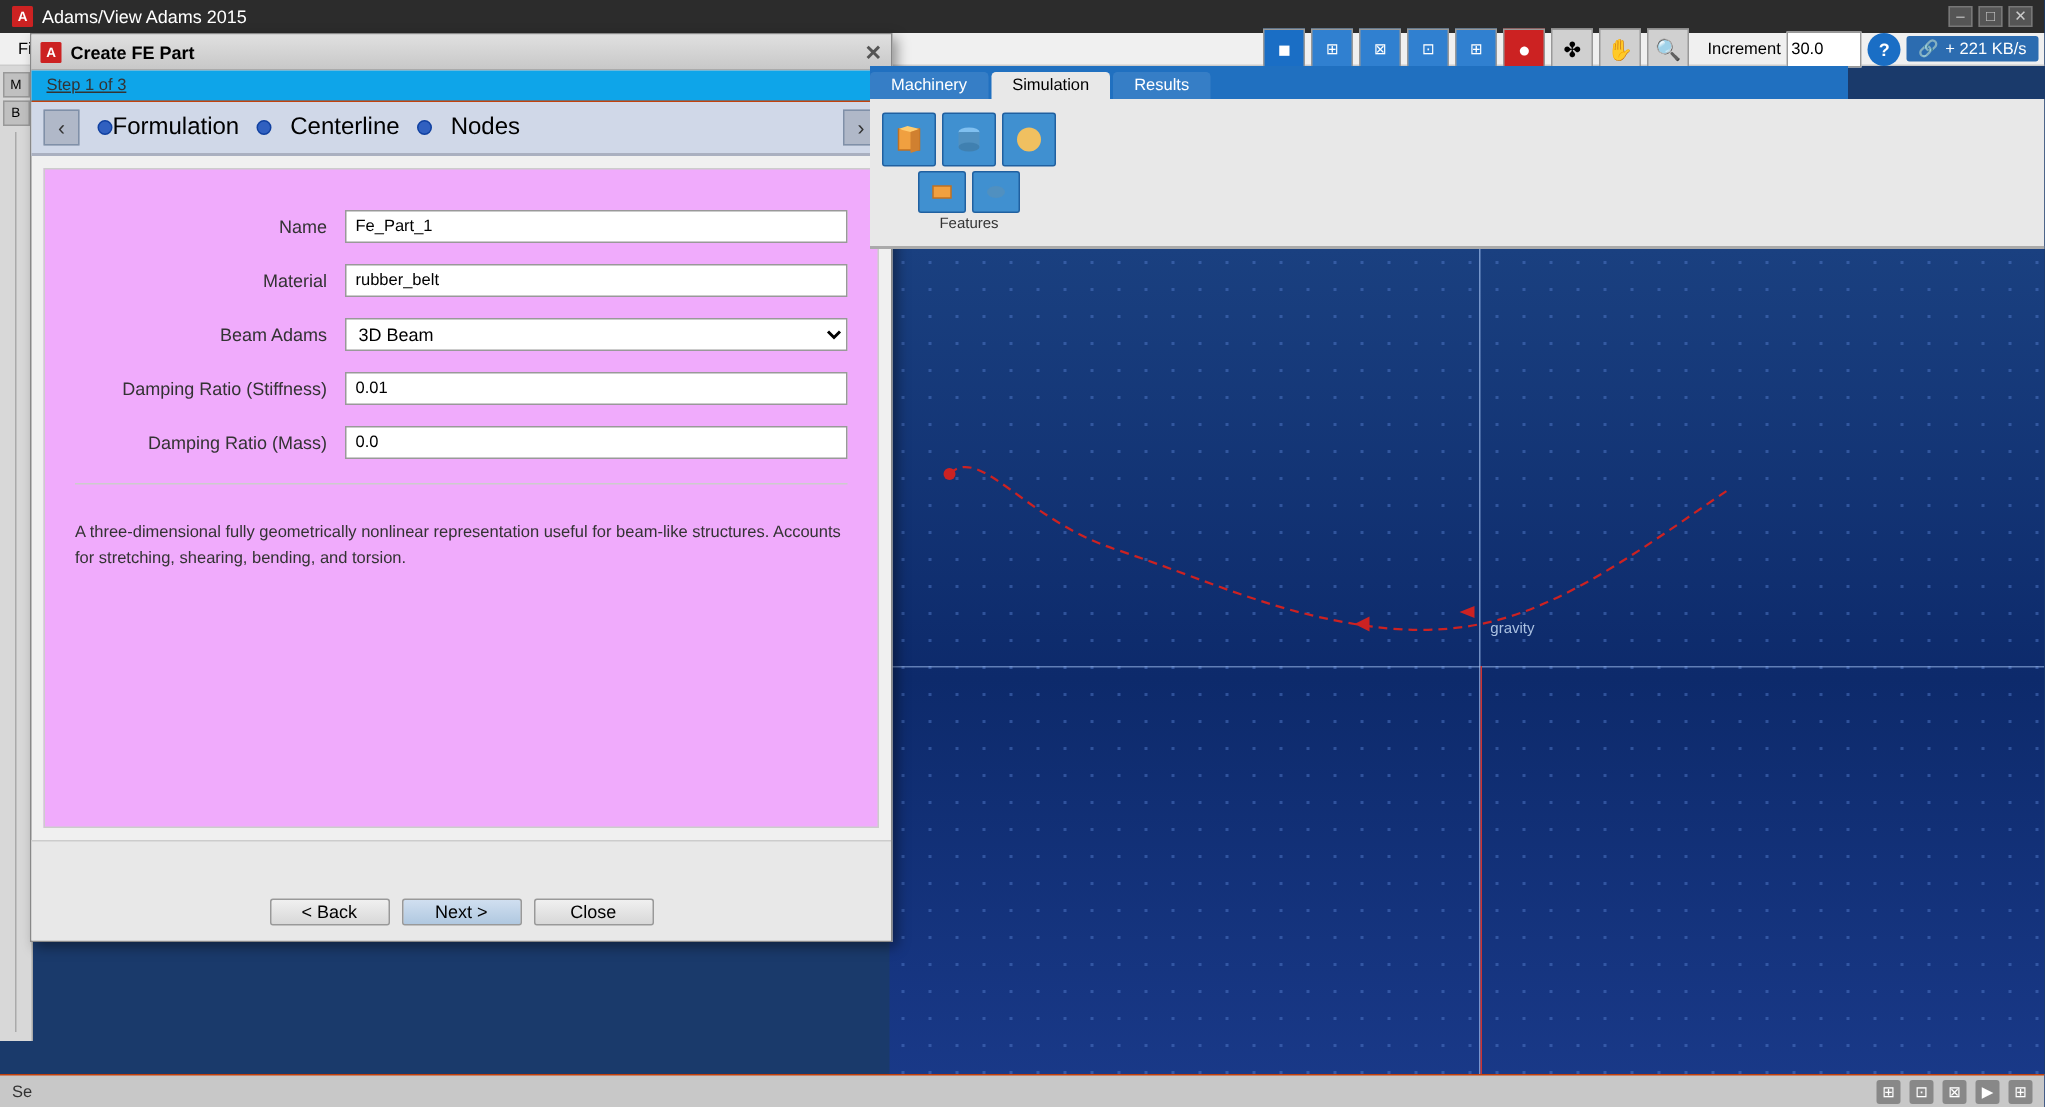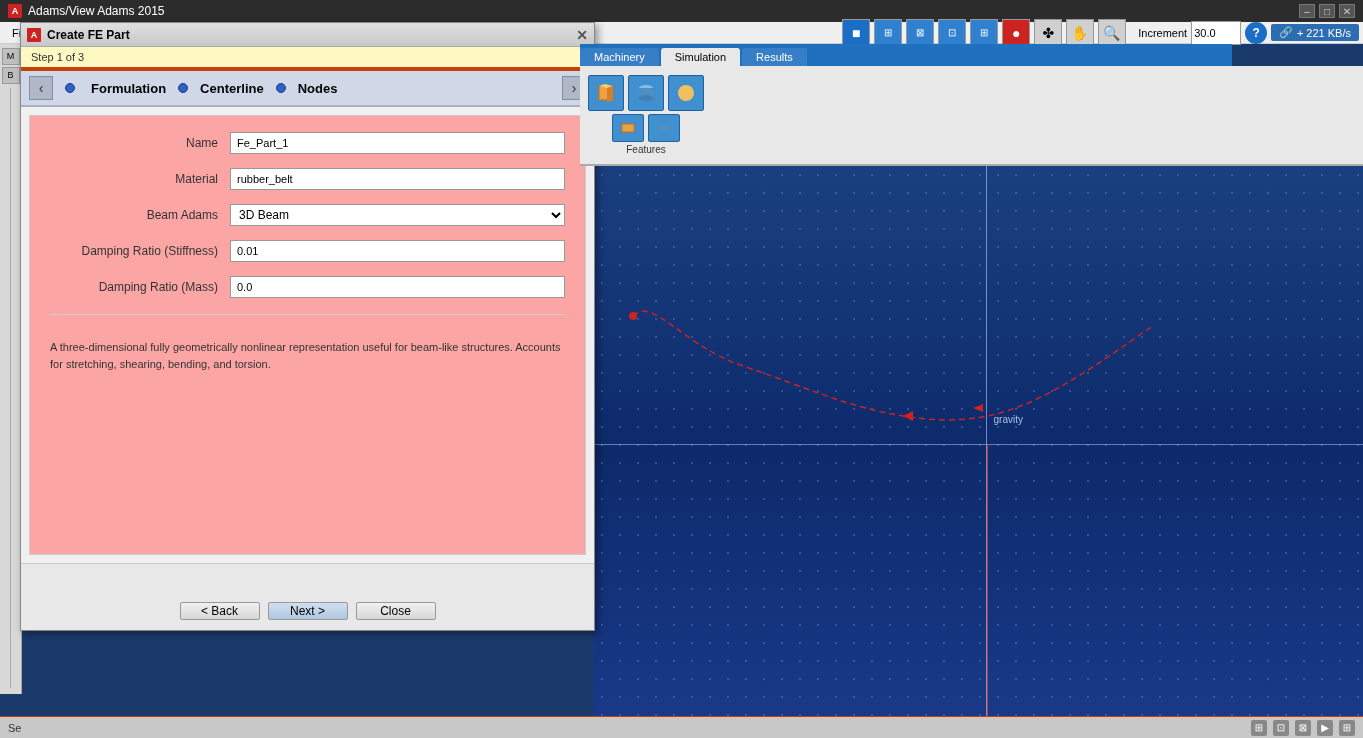--- a/index.html
+++ b/index.html
@@ -207,25 +207,26 @@
     }
     .dialog-close {
       margin-left: auto;
       cursor: pointer;
       font-size: 14px;
       color: #555;
     }
 
     
     .step-header {
-      background: #fef9c3;
+      background: #0ea5e9;
       padding: 4px 10px;
       font-size: 11px;
       color: #333;
-      border-bottom: 4px solid #c2410c;
+      border-bottom: 1px solid #c2410c;
+      text-decoration: underline;
     }
 
     
     .wizard-nav {
       background: #d0d8e8;
       height: 36px;
       display: flex;
       align-items: center;
       padding: 0 8px;
       border-bottom: 2px solid #aab0c0;
@@ -234,38 +235,38 @@
       width: 24px; height: 24px;
       background: #b0b8c8;
       border: 1px solid #8090a8;
       cursor: pointer;
       display: flex; align-items: center; justify-content: center;
       font-size: 14px; color: #333;
     }
     .nav-step {
       display: flex;
       align-items: center;
-      gap: 16px;
+      gap: 0;
       margin: 0 12px;
-      font-size: 13px;
-      font-weight: bold;
+      font-size: 16px;
+      font-weight: normal;
     }
     .nav-dot {
       width: 10px; height: 10px;
       border-radius: 50%;
       background: #3060c0;
       border: 1px solid #1040a0;
     }
 
     
     .form-area {
-      background: #fca5a5;
+      background: #f0abfc;
       margin: 8px;
       border: 1px solid #ccc;
-      padding: 16px 20px;
+      padding: 27px 20px;
       min-height: 440px;
     }
     .form-row {
       display: flex;
       align-items: center;
       margin-bottom: 14px;
     }
     .form-label {
       width: 180px;
       text-align: right;

